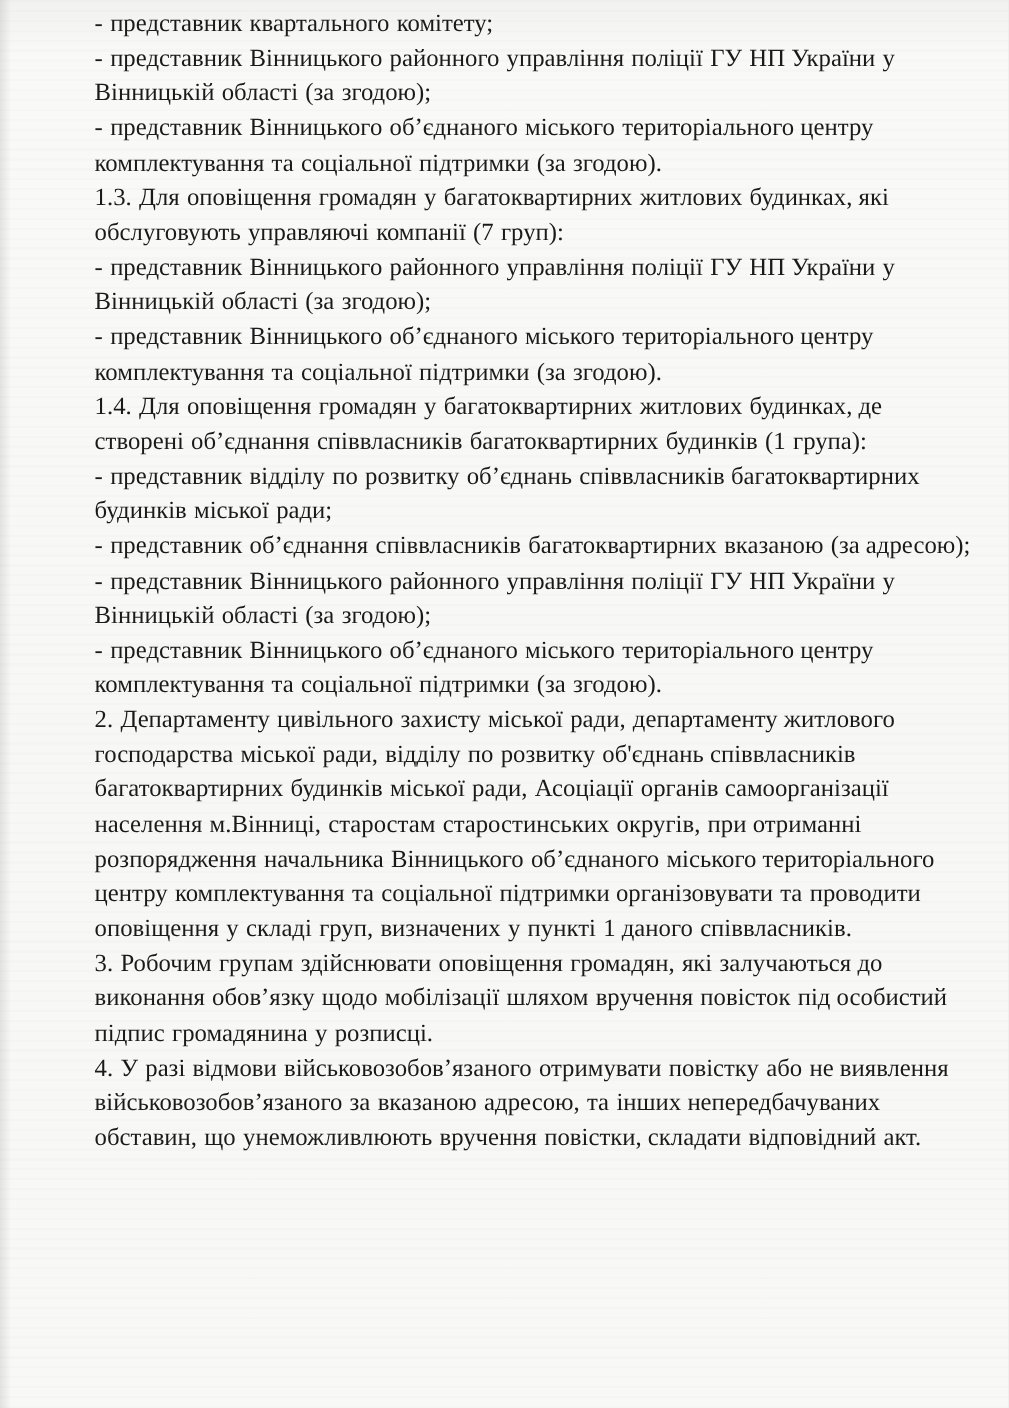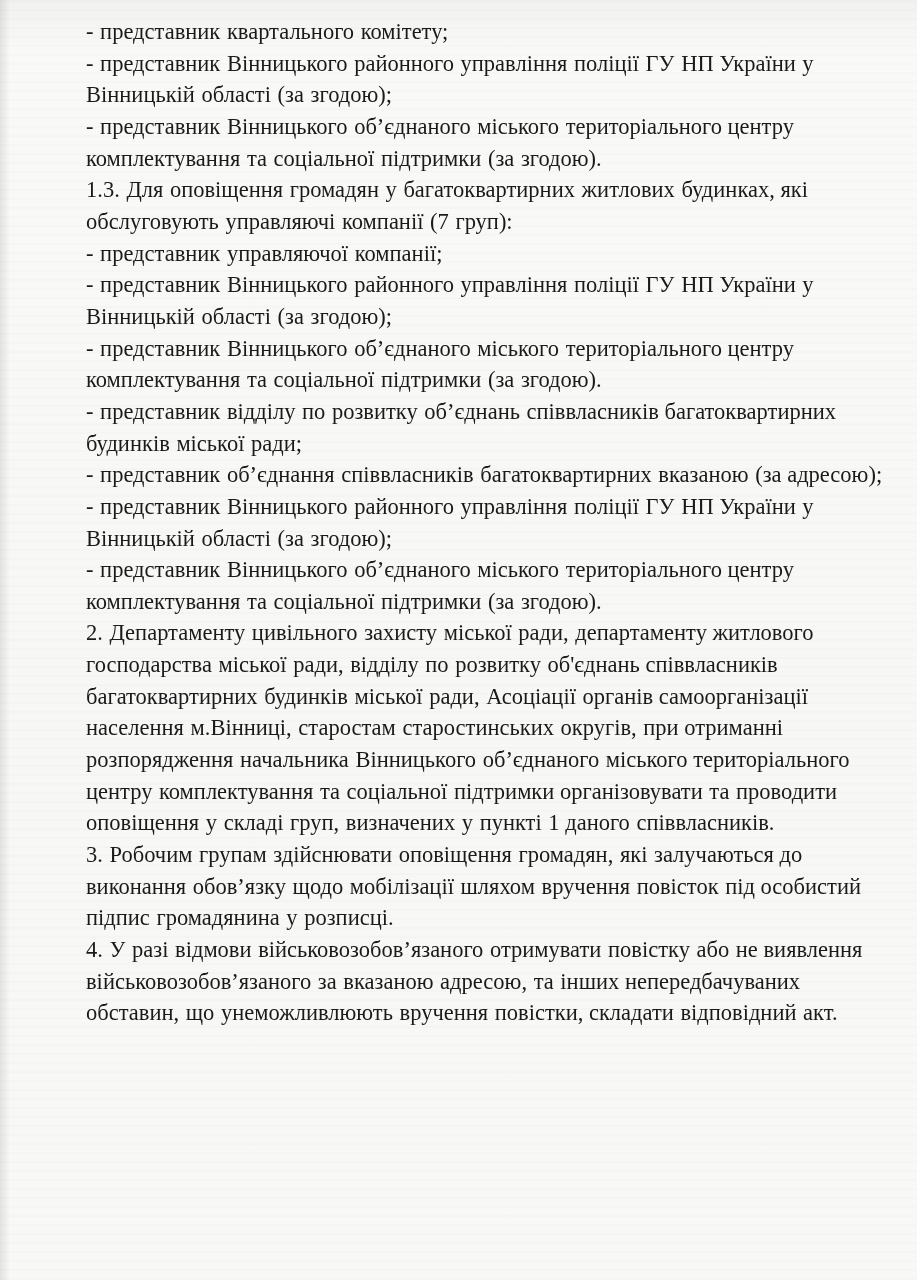--- a/index.html
+++ b/index.html
@@ -24,21 +24,21 @@
   .page::before {
     content: "";
     position: absolute;
     left: 0; top: 0;
     width: 10px; height: 100%;
     background: linear-gradient(90deg, rgba(110,110,108,0.16), rgba(110,110,108,0));
     pointer-events: none;
   }
   .content {
     position: absolute;
-    top: 16px;
+    top: 5px;
     left: 86px;
     width: 797px;
     font-size: 22.5px;
     line-height: 31.65px;
   }
   p.para {
     margin: 0;
     padding: 0;
   }
   .ln {
@@ -69,34 +69,35 @@
     <p class="para">
       <span class="ln ind">- представник Вінницького об’єднаного міського територіального</span>
       <span class="ln fin">центру комплектування та соціальної підтримки (за згодою).</span>
     </p>
 
     <p class="para">
       <span class="ln ind">1.3. Для оповіщення громадян у багатоквартирних житлових будинках,</span>
       <span class="ln fin">які обслуговують управляючі компанії (7 груп):</span>
     </p>
 
-    <p class="para">
-      <span class="ln ind fin">- представник управляючої компанії;</span>
-    </p>
 
     <p class="para">
       <span class="ln ind">- представник Вінницького районного управління поліції ГУ НП</span>
       <span class="ln fin">України у Вінницькій області (за згодою);</span>
     </p>
 
     <p class="para">
       <span class="ln ind">- представник Вінницького об’єднаного міського територіального</span>
       <span class="ln fin">центру комплектування та соціальної підтримки (за згодою).</span>
     </p>
 
+    <p class="para">
+      <span class="ln ind">1.4. Для оповіщення громадян у багатоквартирних житлових будинках,</span>
+      <span class="ln fin">де створені об’єднання співвласників багатоквартирних будинків (1 група):</span>
+    </p>
 
     <p class="para">
       <span class="ln ind">- представник відділу по розвитку об’єднань співвласників</span>
       <span class="ln fin">багатоквартирних будинків міської ради;</span>
     </p>
 
     <p class="para">
       <span class="ln ind">- представник об’єднання співвласників багатоквартирних вказаною (за</span>
       <span class="ln fin">адресою);</span>
     </p>

